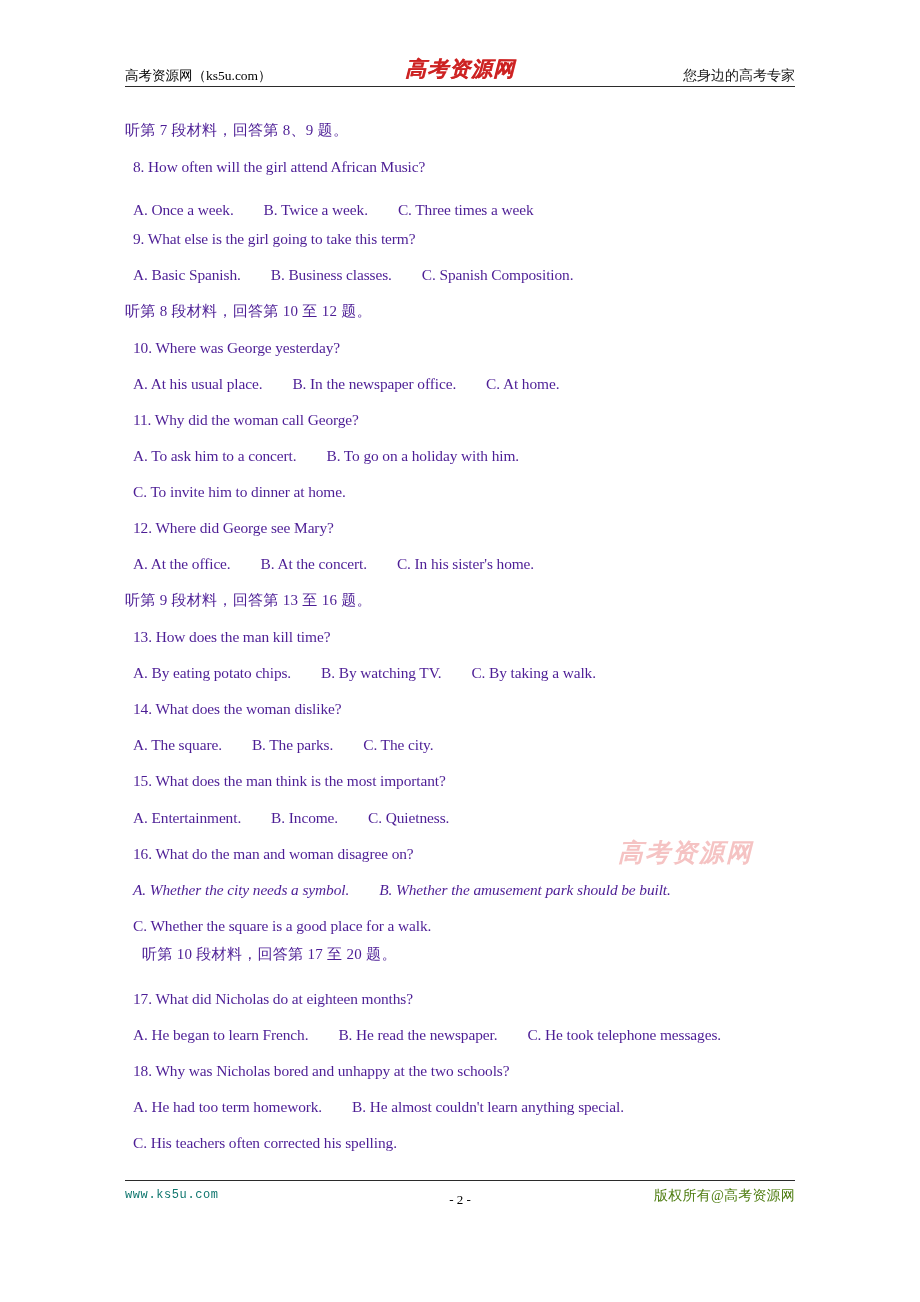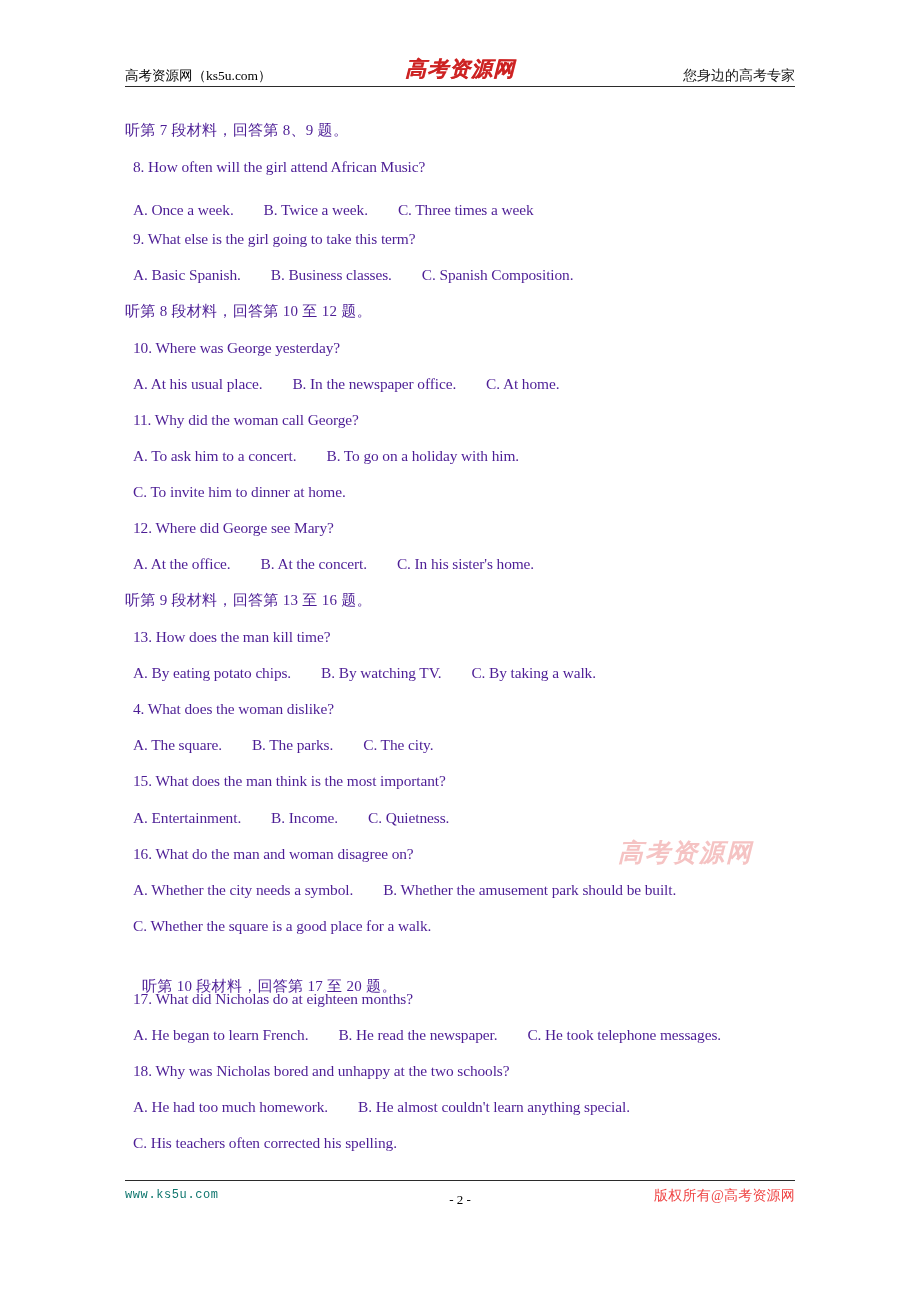--- a/index.html
+++ b/index.html
@@ -154,21 +154,21 @@
     font-size: 13px;
     color: #000000;
     white-space: nowrap;
   }
   .footer-right {
     position: absolute;
     right: 0;
     top: 1px;
     font-family: "Liberation Serif", "DejaVu Serif", serif;
     font-size: 14px;
-    color: #ef4444;
+    color: #4d7c0f;
     white-space: nowrap;
     letter-spacing: 0.2px;
   }
 </style>
 </head>
 <body>
 
 <div class="page">
 
   <div class="header">
@@ -190,32 +190,32 @@
       <div class="line en" style="top: 338px;">10. Where was George yesterday?</div>
       <div class="line en" style="top: 374px;">A. At his usual place.        B. In the newspaper office.        C. At home.</div>
       <div class="line en" style="top: 410px;">11. Why did the woman call George?</div>
       <div class="line en" style="top: 446px;">A. To ask him to a concert.        B. To go on a holiday with him.</div>
       <div class="line en" style="top: 482px;">C. To invite him to dinner at home.</div>
       <div class="line en" style="top: 518px;">12. Where did George see Mary?</div>
       <div class="line en" style="top: 554px;">A. At the office.        B. At the concert.        C. In his sister's home.</div>
       <div class="line cn" style="top: 590px;">听第 9 段材料，回答第 13 至 16 题。</div>
       <div class="line en" style="top: 627px;">13. How does the man kill time?</div>
       <div class="line en" style="top: 663px; text-align: right;">A. By eating potato chips.        B. By watching TV.        C. By taking a walk.</div>
-      <div class="line en" style="top: 699px;">4. What does the woman dislike?</div>
+      <div class="line en" style="top: 699px;">14. What does the woman dislike?</div>
       <div class="line en" style="top: 735px;">A. The square.        B. The parks.        C. The city.</div>
       <div class="line en" style="top: 771px;">15. What does the man think is the most important?</div>
       <div class="line en" style="top: 808px;">A. Entertainment.        B. Income.        C. Quietness.</div>
       <div class="line en" style="top: 844px;">16. What do the man and woman disagree on?</div>
-      <div class="line en" style="top: 880px;">A. Whether the city needs a symbol.        B. Whether the amusement park should be built.</div>
+      <div class="line en" style="top: 880px; font-style: italic;">A. Whether the city needs a symbol.        B. Whether the amusement park should be built.</div>
       <div class="line en" style="top: 916px;">C. Whether the square is a good place for a walk.</div>
-      <div class="line cn" style="top: 976px; padding-left: 17px;">听第 10 段材料，回答第 17 至 20 题。</div>
+      <div class="line cn" style="top: 944px; padding-left: 17px;">听第 10 段材料，回答第 17 至 20 题。</div>
       <div class="line en" style="top: 989px;">17. What did Nicholas do at eighteen months?</div>
       <div class="line en" style="top: 1025px;">A. He began to learn French.        B. He read the newspaper.        C. He took telephone messages.</div>
       <div class="line en" style="top: 1061px;">18. Why was Nicholas bored and unhappy at the two schools?</div>
-      <div class="line en" style="top: 1097px;">A. He had too much homework.        B. He almost couldn't learn anything special.</div>
+      <div class="line en" style="top: 1097px;">A. He had too term homework.        B. He almost couldn't learn anything special.</div>
       <div class="line en" style="top: 1133px;">C. His teachers often corrected his spelling.</div>
     </div>
 
   <div class="watermark">高考资源网</div>
 
   <div class="footer-rule"></div>
   <div class="footer">
     <span class="footer-left">www.ks5u.com</span>
     <span class="footer-center">- 2 -</span>
     <span class="footer-right">版权所有@高考资源网</span>

